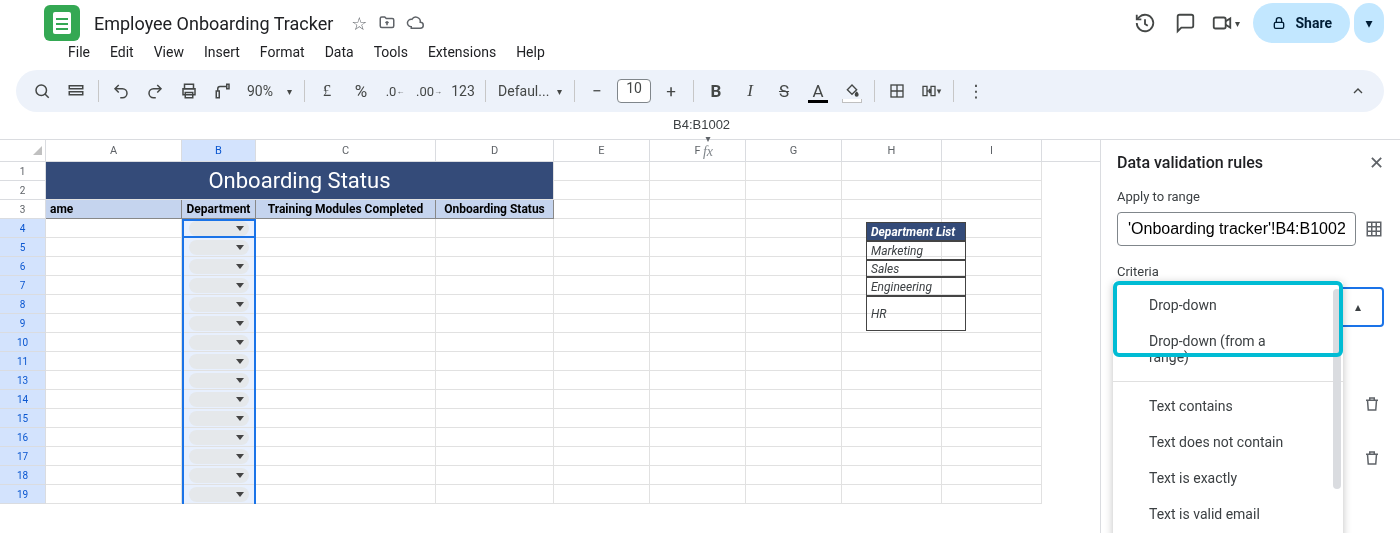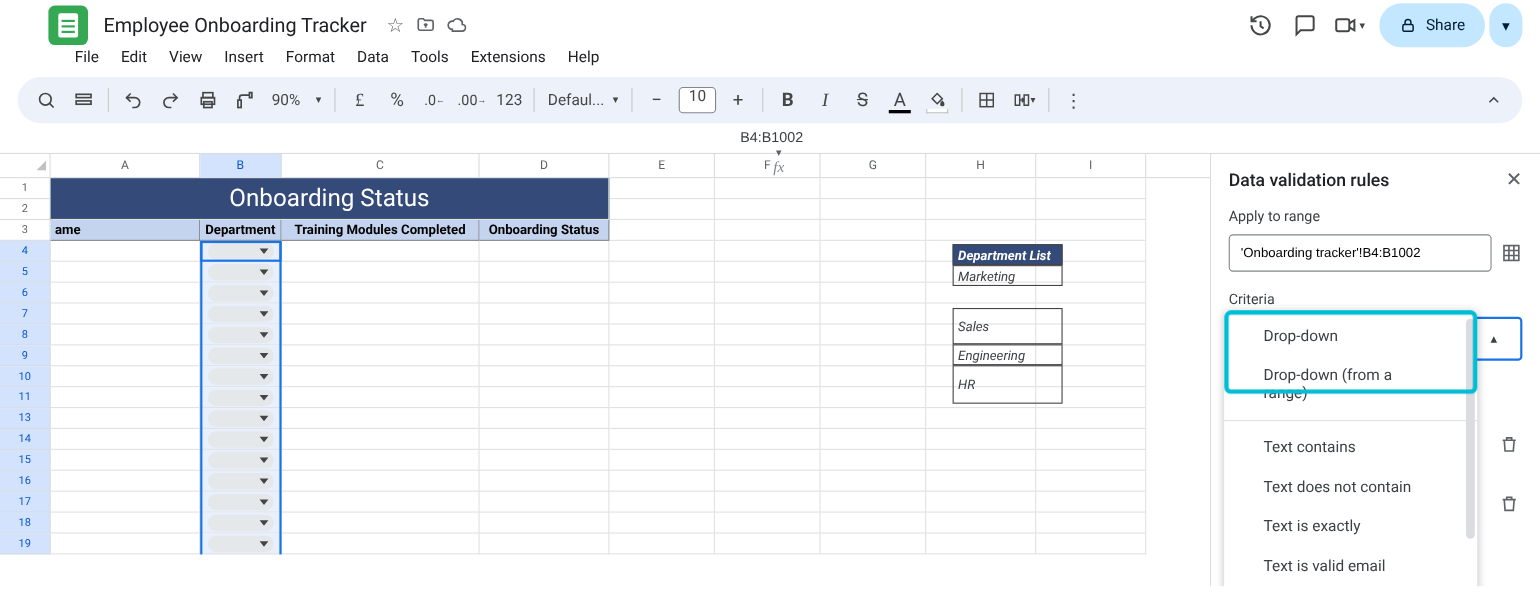--- a/index.html
+++ b/index.html
@@ -19,21 +19,21 @@
   .sheets-logo{width:36px;height:36px;background:#34a853;border-radius:6px;display:flex;align-items:center;justify-content:center;margin-right:8px;flex-shrink:0;}
   .sheets-logo-inner{width:18px;height:22px;background:#fff;border-radius:2px;position:relative;}
   .sheets-logo-inner::after{content:"";position:absolute;left:3px;top:6px;width:12px;height:12px;
       background:linear-gradient(#34a853 0 0) 0 0/100% 2px no-repeat,
                  linear-gradient(#34a853 0 0) 0 5px/100% 2px no-repeat,
                  linear-gradient(#34a853 0 0) 0 10px/100% 2px no-repeat;}
   .doc-title{font-size:18px;color:#202124;padding:2px 6px;margin-right:6px;}
   .title-icon{width:28px;height:28px;display:inline-flex;align-items:center;justify-content:center;color:#5f6368;font-size:18px;}
   .spacer{flex:1;}
   .hdr-btn{width:40px;height:40px;display:inline-flex;align-items:center;justify-content:center;color:#444746;font-size:20px;border-radius:50%;}
-  .share-btn{display:inline-flex;align-items:center;gap:8px;background:var(--share-bg);border-radius:40px;height:40px;padding:0 18px;font-weight:400;color:#001d35;margin-left:8px;}
+  .share-btn{display:inline-flex;align-items:center;gap:8px;background:var(--share-bg);border-radius:40px;height:40px;padding:0 18px;font-weight:700;color:#001d35;margin-left:8px;}
   .share-caret{display:inline-flex;align-items:center;justify-content:center;background:var(--share-bg);border-radius:40px;height:40px;width:30px;margin-left:4px;color:#001d35;}
 
   
   .menubar{display:flex;align-items:center;padding:2px 16px 6px 60px;gap:4px;font-size:14px;color:#202124;}
   .menu-item{padding:4px 8px;border-radius:4px;}
 
   
   .toolbar{margin:0 16px;background:#edf2fa;border-radius:24px;height:42px;display:flex;align-items:center;padding:0 10px;gap:2px;color:#444746;}
   .tb-btn{width:32px;height:32px;display:inline-flex;align-items:center;justify-content:center;border-radius:6px;font-size:17px;}
   .tb-sep{width:1px;height:22px;background:#c7c7c7;margin:0 4px;}
@@ -92,21 +92,21 @@
   
   .dept-hdr{background:var(--header-navy);color:#fff;font-weight:bold;font-size:12px;justify-content:flex-start;}
   .dept-cell{border:1px solid #444;font-size:12px;}
 
   
   .sidebar{width:300px;border-left:1px solid var(--g-border);padding:12px 16px 0 16px;position:relative;}
   .sb-title{font-size:16px;font-weight:500;color:#202124;margin-bottom:16px;display:flex;align-items:center;justify-content:space-between;}
   .sb-close{font-size:18px;color:#5f6368;}
   .sb-label{font-size:13px;color:#3c4043;margin-bottom:8px;}
   .sb-field{display:flex;align-items:center;gap:8px;margin-bottom:18px;}
-  .sb-input{flex:1;border:1px solid #80868b;border-radius:4px;height:34px;padding:0 10px;font-size:12px;}
+  .sb-input{flex:1;border:1px solid #80868b;border-radius:4px;height:34px;padding:0 10px;font-size:16px;}
   .sb-grid-icon{width:20px;height:20px;display:flex;align-items:center;justify-content:center;color:#5f6368;}
 
   
   .criteria-wrap{position:relative;}
   .criteria-box{border:2px solid #1a73e8;border-radius:4px;height:40px;display:flex;align-items:center;padding:0 10px;justify-content:space-between;}
   .criteria-caret{width:28px;text-align:center;font-size:12px;}
   .criteria-list{position:absolute;left:-4px;top:-6px;width:230px;background:#fff;box-shadow:0 2px 8px rgba(0,0,0,.25);border-radius:4px;padding:6px 0;z-index:5;max-height:280px;overflow:auto;}
   .criteria-item{padding:10px 36px;font-size:14px;color:#3c4043;}
   .criteria-highlight{position:absolute;left:-4px;top:-6px;width:230px;height:76px;border:4px solid var(--highlight);border-radius:6px;z-index:6;pointer-events:none;}
   .criteria-divider{height:1px;background:#e0e0e0;margin:6px 0;}
@@ -556,21 +556,21 @@
               <div class="cell cI"></div>
             </div>
           </div>
 
         <div class="sel-range-outline"></div>
         <div class="active-cell-outline"></div>
 
         <div style="position:absolute;left:866px;top:60px;font-style:italic;">
           <div class="cell cH dept-hdr dept-cell" style="height:19px;">Department List</div>
           <div class="cell cH dept-cell" style="height:19px;">Marketing</div>
-          <div class="cell cH dept-cell" style="height:33px;margin-top:20px;">Sales</div>
+          <div class="cell cH dept-cell" style="height:17px;">Sales</div>
           <div class="cell cH dept-cell" style="height:19px;">Engineering</div>
           <div class="cell cH dept-cell" style="height:35px;">HR</div>
         </div>
       </div>
     </div>
   </div>
 
   <div class="sidebar">
     <div class="sb-title">
       <span>Data validation rules</span>

